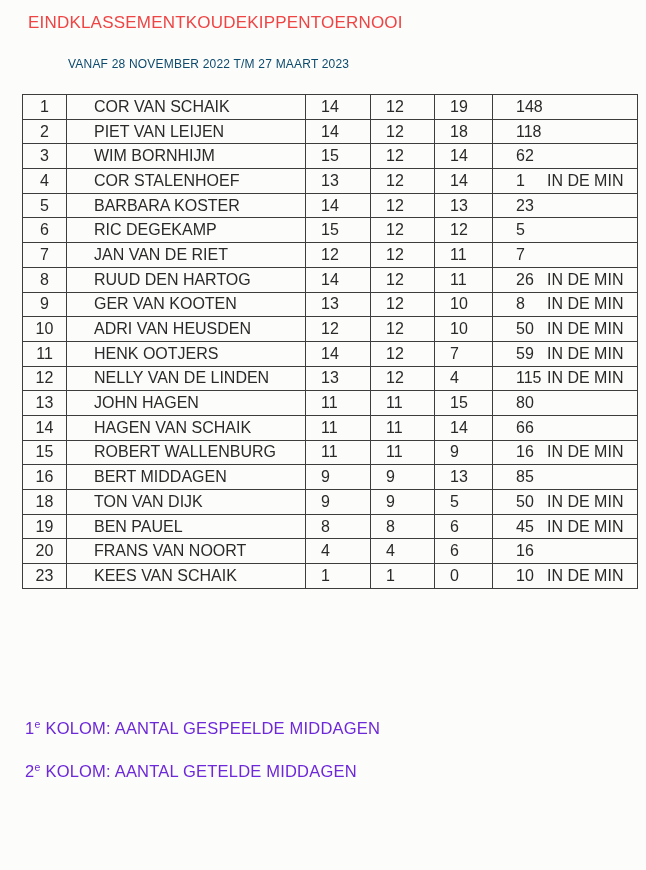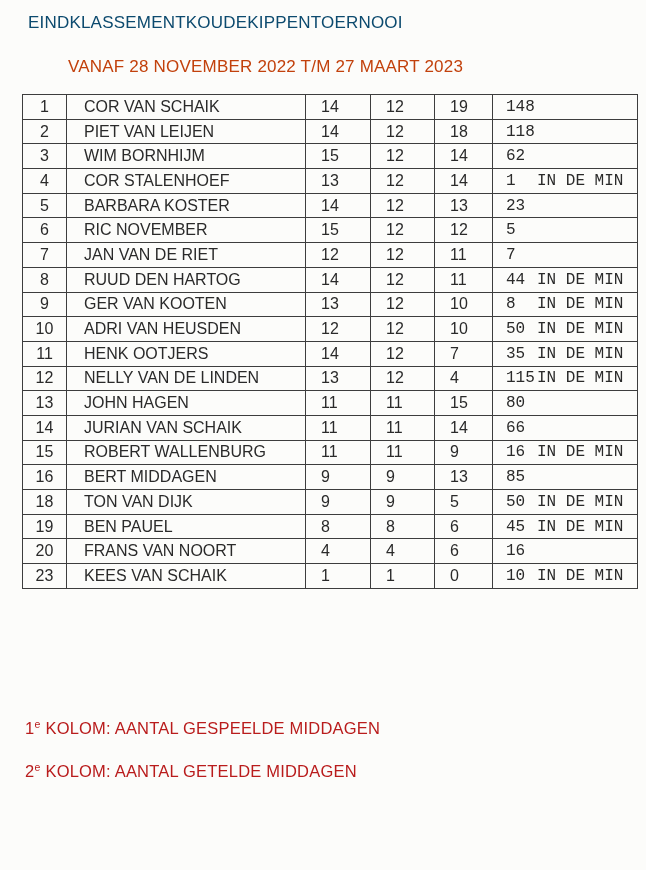--- a/index.html
+++ b/index.html
@@ -11,62 +11,62 @@
     color: #2a2a2a;
     overflow: hidden;
   }
   .title {
     position: absolute;
     left: 28px;
     top: 13px;
     font-size: 17px;
     font-weight: normal;
     letter-spacing: 0.2px;
-    color: #0c4a6e;
+    color: #ef4444;
   }
   .subtitle {
     position: absolute;
     left: 68px;
     top: 57px;
-    font-size: 17px;
+    font-size: 12px;
     font-weight: normal;
     letter-spacing: 0.2px;
-    color: #c2410c;
+    color: #0c4a6e;
   }
   table.ranking {
     position: absolute;
     left: 22px;
     top: 94px;
     width: 615px;
     border-collapse: collapse;
     table-layout: fixed;
   }
   table.ranking td {
     border: 1.6px solid #3d3d3d;
     height: 24.7px;
     font-size: 16px;
     color: #2a2a2a;
     white-space: nowrap;
     overflow: hidden;
     vertical-align: middle;
   }
   td.c-rank  { text-align: center; }
-  td.c-name  { padding-left: 17px; }
+  td.c-name  { padding-left: 27px; }
   td.c-num   { padding-left: 15px; }
-  td.c-saldo { padding-left: 13px; font-family: Liberation Mono, monospace; }
+  td.c-saldo { padding-left: 23px; }
   .saldo-num { display: inline-block; min-width: 31px; }
   .saldo-note { display: inline-block; }
   .legend {
     position: absolute;
     left: 25px;
     top: 719px;
   }
   .legend-line {
     font-size: 16.5px;
-    color: #b91c1c;
+    color: #6d28d9;
     height: 20px;
     margin-bottom: 23px;
     white-space: nowrap;
     letter-spacing: 0.2px;
   }
   .legend-line sup {
     font-size: 10.5px;
     vertical-align: super;
     line-height: 0;
   }
@@ -123,41 +123,41 @@
       <tr>
         <td class="c-rank">5</td>
         <td class="c-name">BARBARA KOSTER</td>
         <td class="c-num">14</td>
         <td class="c-num">12</td>
         <td class="c-num">13</td>
         <td class="c-saldo"><span class="saldo-num">23</span><span class="saldo-note"></span></td>
       </tr>
       <tr>
         <td class="c-rank">6</td>
-        <td class="c-name">RIC NOVEMBER</td>
+        <td class="c-name">RIC DEGEKAMP</td>
         <td class="c-num">15</td>
         <td class="c-num">12</td>
         <td class="c-num">12</td>
         <td class="c-saldo"><span class="saldo-num">5</span><span class="saldo-note"></span></td>
       </tr>
       <tr>
         <td class="c-rank">7</td>
         <td class="c-name">JAN VAN DE RIET</td>
         <td class="c-num">12</td>
         <td class="c-num">12</td>
         <td class="c-num">11</td>
         <td class="c-saldo"><span class="saldo-num">7</span><span class="saldo-note"></span></td>
       </tr>
       <tr>
         <td class="c-rank">8</td>
         <td class="c-name">RUUD DEN HARTOG</td>
         <td class="c-num">14</td>
         <td class="c-num">12</td>
         <td class="c-num">11</td>
-        <td class="c-saldo"><span class="saldo-num">44</span><span class="saldo-note">IN DE MIN</span></td>
+        <td class="c-saldo"><span class="saldo-num">26</span><span class="saldo-note">IN DE MIN</span></td>
       </tr>
       <tr>
         <td class="c-rank">9</td>
         <td class="c-name">GER VAN KOOTEN</td>
         <td class="c-num">13</td>
         <td class="c-num">12</td>
         <td class="c-num">10</td>
         <td class="c-saldo"><span class="saldo-num">8</span><span class="saldo-note">IN DE MIN</span></td>
       </tr>
       <tr>
@@ -167,41 +167,41 @@
         <td class="c-num">12</td>
         <td class="c-num">10</td>
         <td class="c-saldo"><span class="saldo-num">50</span><span class="saldo-note">IN DE MIN</span></td>
       </tr>
       <tr>
         <td class="c-rank">11</td>
         <td class="c-name">HENK OOTJERS</td>
         <td class="c-num">14</td>
         <td class="c-num">12</td>
         <td class="c-num">7</td>
-        <td class="c-saldo"><span class="saldo-num">35</span><span class="saldo-note">IN DE MIN</span></td>
+        <td class="c-saldo"><span class="saldo-num">59</span><span class="saldo-note">IN DE MIN</span></td>
       </tr>
       <tr>
         <td class="c-rank">12</td>
         <td class="c-name">NELLY VAN DE LINDEN</td>
         <td class="c-num">13</td>
         <td class="c-num">12</td>
         <td class="c-num">4</td>
         <td class="c-saldo"><span class="saldo-num">115</span><span class="saldo-note">IN DE MIN</span></td>
       </tr>
       <tr>
         <td class="c-rank">13</td>
         <td class="c-name">JOHN HAGEN</td>
         <td class="c-num">11</td>
         <td class="c-num">11</td>
         <td class="c-num">15</td>
         <td class="c-saldo"><span class="saldo-num">80</span><span class="saldo-note"></span></td>
       </tr>
       <tr>
         <td class="c-rank">14</td>
-        <td class="c-name">JURIAN VAN SCHAIK</td>
+        <td class="c-name">HAGEN VAN SCHAIK</td>
         <td class="c-num">11</td>
         <td class="c-num">11</td>
         <td class="c-num">14</td>
         <td class="c-saldo"><span class="saldo-num">66</span><span class="saldo-note"></span></td>
       </tr>
       <tr>
         <td class="c-rank">15</td>
         <td class="c-name">ROBERT WALLENBURG</td>
         <td class="c-num">11</td>
         <td class="c-num">11</td>

